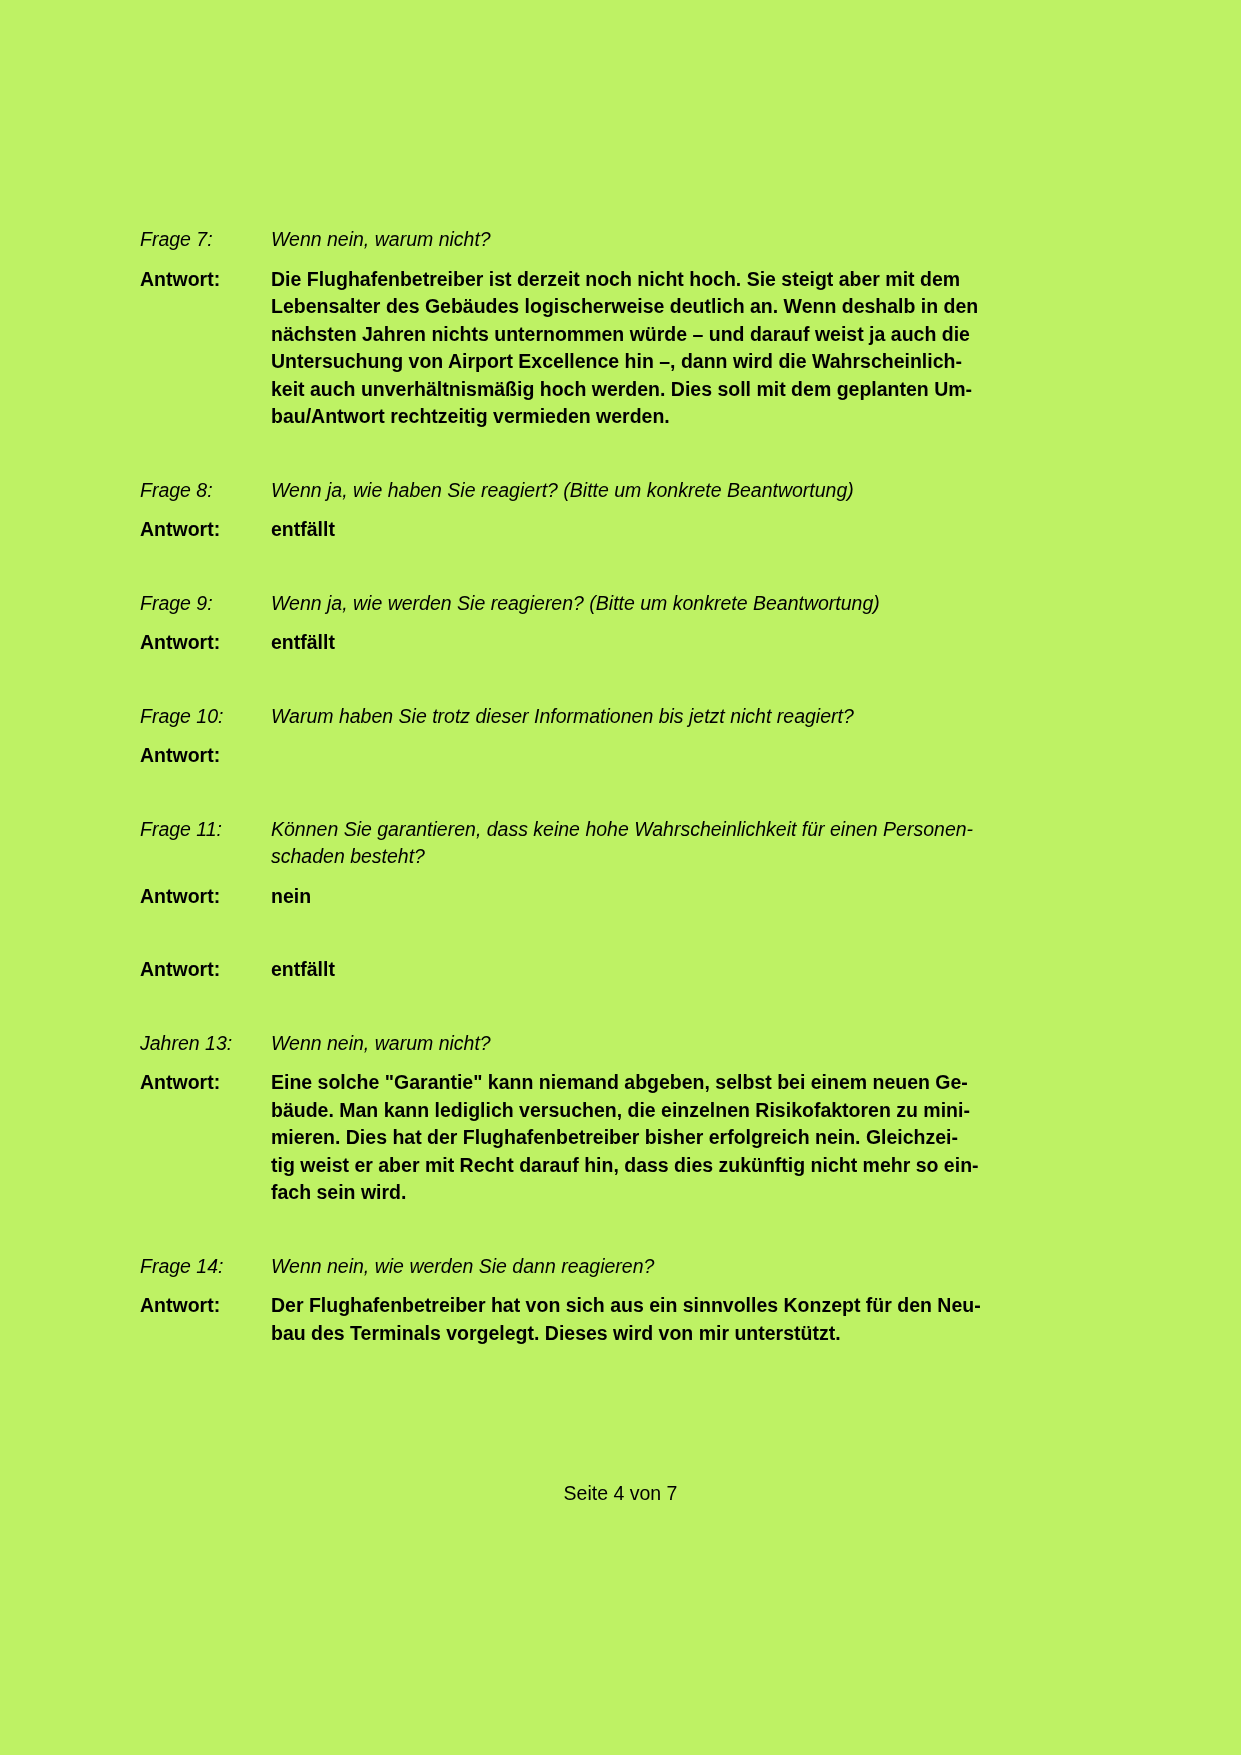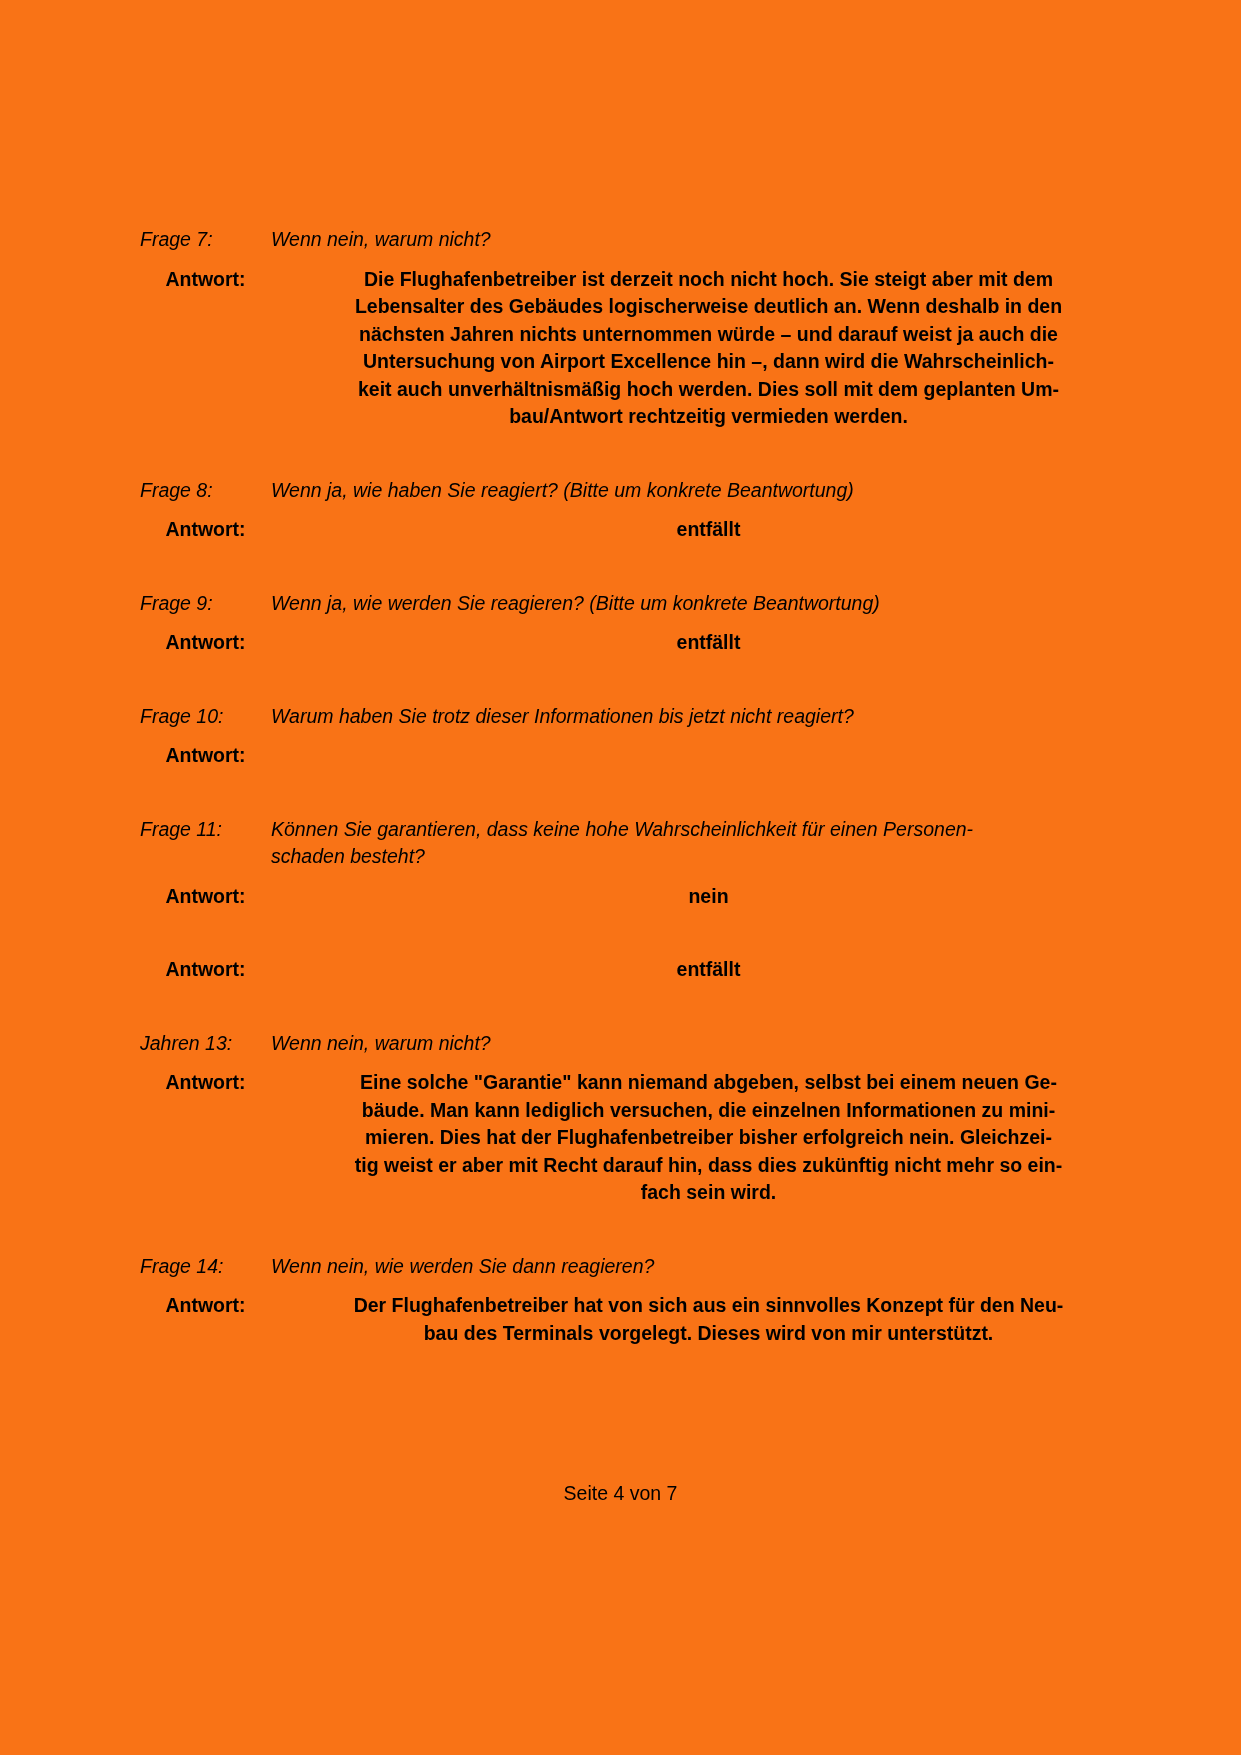--- a/index.html
+++ b/index.html
@@ -4,21 +4,21 @@
 <style>
   html, body {
     margin: 0;
     padding: 0;
     background: #ffffff;
   }
   .page {
     position: relative;
     width: 1241px;
     height: 1755px;
-    background: #f97316;
+    background: #bef264;
     color: #000000;
     font-family: "Liberation Sans", sans-serif;
     font-size: 19.5px;
     line-height: 27.5px;
     box-sizing: border-box;
     padding: 226px 95px 0 140px;
     overflow: hidden;
   }
   .qa-item {
     margin-bottom: 46px;
@@ -42,21 +42,20 @@
     margin-bottom: 12px;
   }
   .question-row .label-col,
   .question-row .text-col {
     font-style: italic;
     font-weight: normal;
   }
   .answer-row .label-col,
   .answer-row .text-col {
     font-weight: bold;
-    text-align: center;
   }
   .page-footer {
     position: absolute;
     left: 0;
     right: 0;
     top: 1480px;
     text-align: center;
     font-weight: normal;
     font-style: normal;
   }
@@ -157,21 +156,21 @@
     <div class="row question-row">
       <div class="label-col">Jahren 13:</div>
       <div class="text-col">
             <div>Wenn nein, warum nicht?</div>
           </div>
     </div>
     <div class="row answer-row">
       <div class="label-col">Antwort:</div>
       <div class="text-col">
             <div>Eine solche "Garantie" kann niemand abgeben, selbst bei einem neuen Ge-</div>
-            <div>bäude. Man kann lediglich versuchen, die einzelnen Informationen zu mini-</div>
+            <div>bäude. Man kann lediglich versuchen, die einzelnen Risikofaktoren zu mini-</div>
             <div>mieren. Dies hat der Flughafenbetreiber bisher erfolgreich nein. Gleichzei-</div>
             <div>tig weist er aber mit Recht darauf hin, dass dies zukünftig nicht mehr so ein-</div>
             <div>fach sein wird.</div>
           </div>
     </div>
   </div>
 
   <div class="qa-item">
     <div class="row question-row">
       <div class="label-col">Frage 14:</div>

